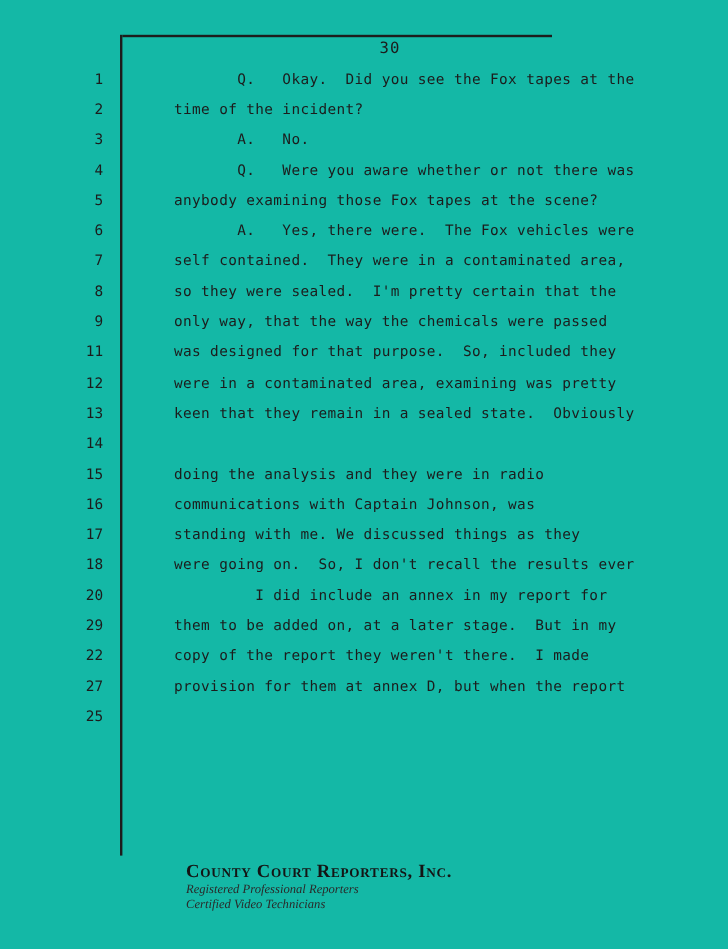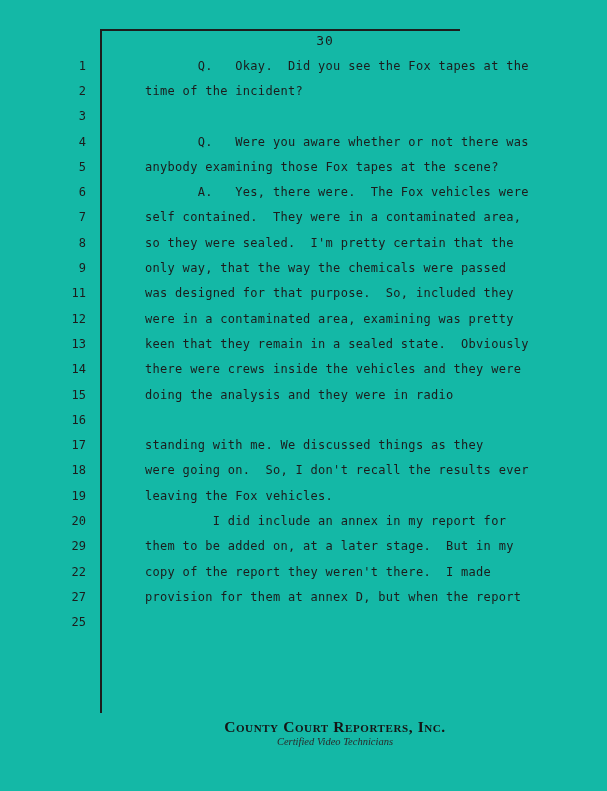--- a/index.html
+++ b/index.html
@@ -63,21 +63,21 @@
   .line .txt {
     padding-left: 51px;
     white-space: pre;
     letter-spacing: 0.3px;
   }
   .footer {
     position: absolute;
     left: 155px;
     top: 718px;
     width: 360px;
-    text-align: center;
+    text-align: left;
     font-family: "Liberation Serif", serif;
     color: #141414;
   }
   .footer .company {
     font-variant: small-caps;
     font-weight: bold;
     font-size: 15.5px;
     letter-spacing: 0.6px;
     line-height: 18px;
   }
@@ -102,20 +102,21 @@
       <div class="line">
         <span class="num">1</span>
         <span class="txt">       Q.   Okay.  Did you see the Fox tapes at the</span>
       </div>
       <div class="line">
         <span class="num">2</span>
         <span class="txt">time of the incident?</span>
       </div>
       <div class="line">
         <span class="num">3</span>
+        <span class="txt">       A.   No.</span>
       </div>
       <div class="line">
         <span class="num">4</span>
         <span class="txt">       Q.   Were you aware whether or not there was</span>
       </div>
       <div class="line">
         <span class="num">5</span>
         <span class="txt">anybody examining those Fox tapes at the scene?</span>
       </div>
       <div class="line">
@@ -141,40 +142,36 @@
       <div class="line">
         <span class="num">12</span>
         <span class="txt">were in a contaminated area, examining was pretty</span>
       </div>
       <div class="line">
         <span class="num">13</span>
         <span class="txt">keen that they remain in a sealed state.  Obviously</span>
       </div>
       <div class="line">
         <span class="num">14</span>
-        <span class="txt">there were crews inside the vehicles and they were</span>
       </div>
       <div class="line">
         <span class="num">15</span>
         <span class="txt">doing the analysis and they were in radio</span>
       </div>
       <div class="line">
         <span class="num">16</span>
+        <span class="txt">communications with Captain Johnson, was</span>
       </div>
       <div class="line">
         <span class="num">17</span>
         <span class="txt">standing with me. We discussed things as they</span>
       </div>
       <div class="line">
         <span class="num">18</span>
         <span class="txt">were going on.  So, I don't recall the results ever</span>
-      </div>
-      <div class="line">
-        <span class="num">19</span>
-        <span class="txt">leaving the Fox vehicles.</span>
       </div>
       <div class="line">
         <span class="num">20</span>
         <span class="txt">         I did include an annex in my report for</span>
       </div>
       <div class="line">
         <span class="num">29</span>
         <span class="txt">them to be added on, at a later stage.  But in my</span>
       </div>
       <div class="line">
@@ -185,16 +182,17 @@
         <span class="num">27</span>
         <span class="txt">provision for them at annex D, but when the report</span>
       </div>
       <div class="line">
         <span class="num">25</span>
       </div>
     </div>
 
   <div class="footer">
     <div class="company">County Court Reporters, Inc.</div>
+    <div class="sub">Registered Professional Reporters</div>
     <div class="sub">Certified Video Technicians</div>
   </div>
 
 </div>
 
 </body></html>

